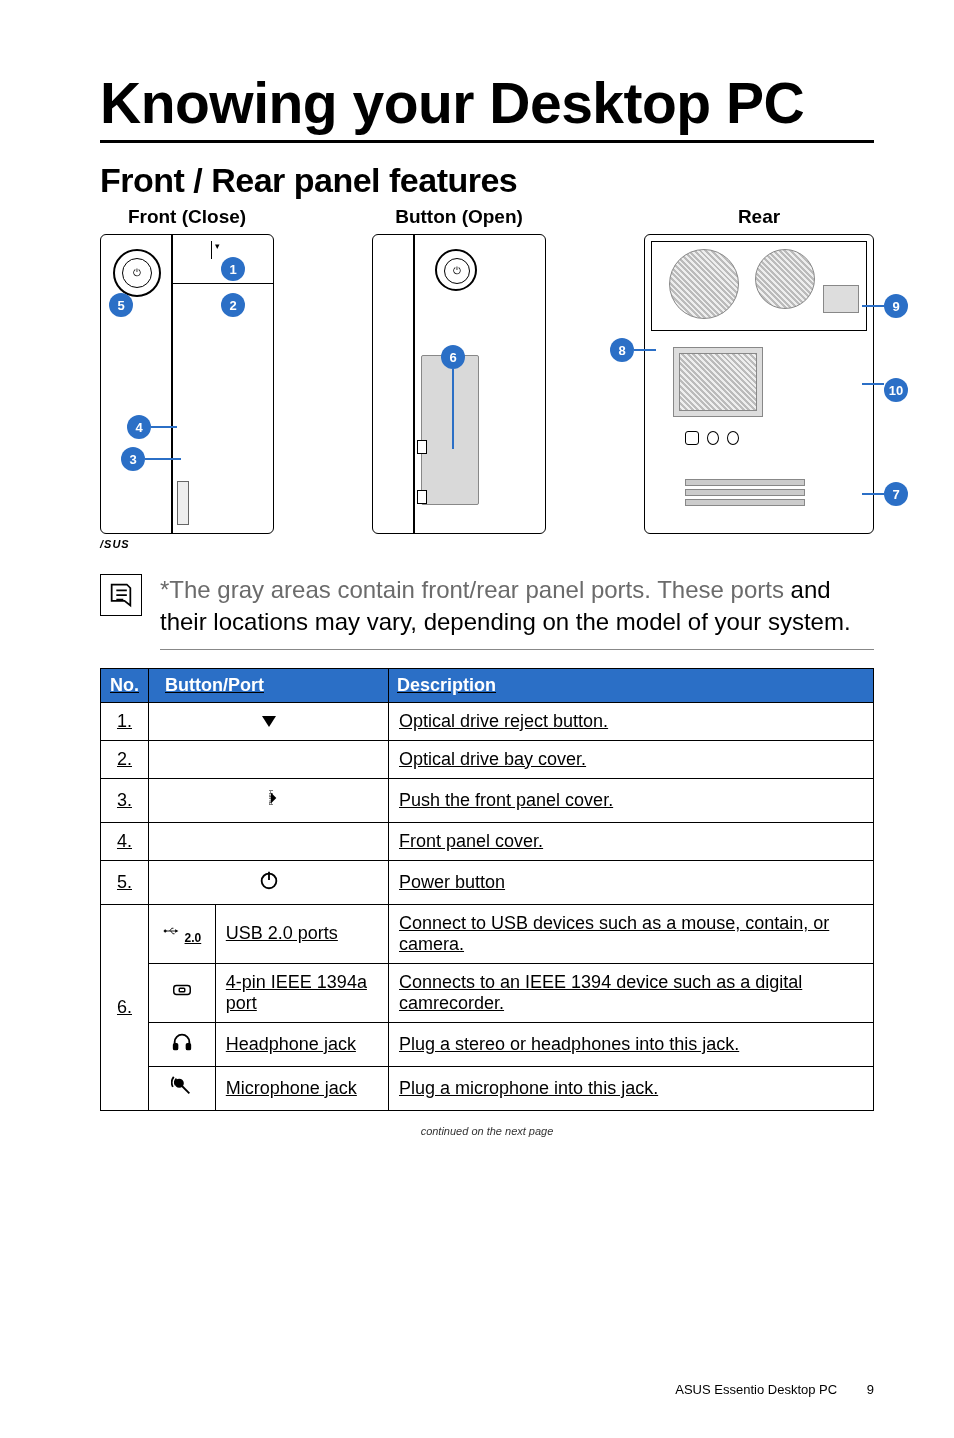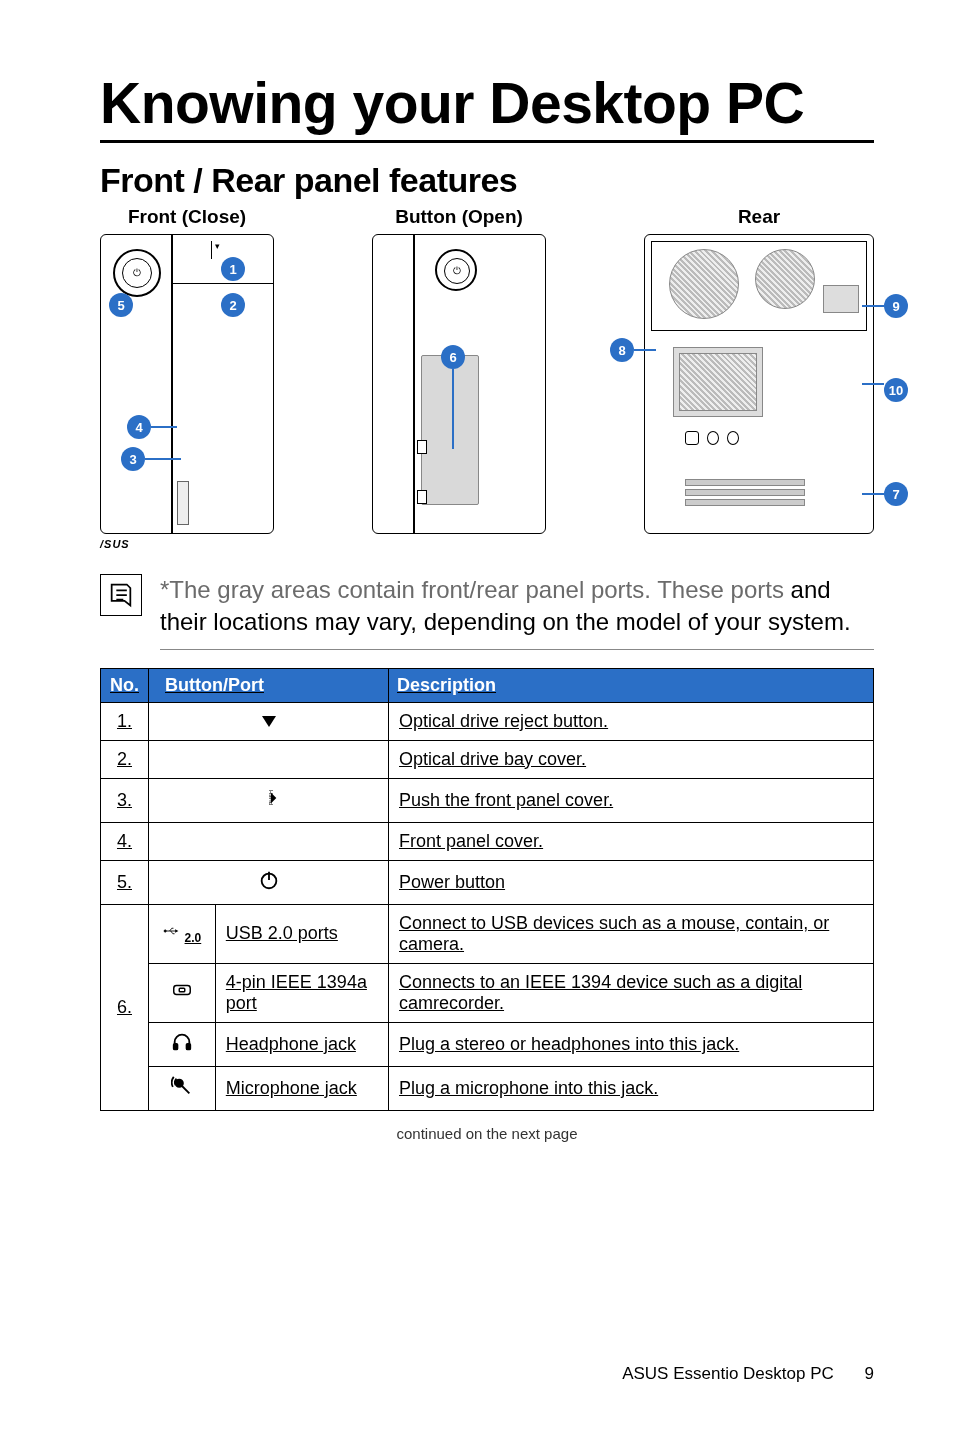--- a/index.html
+++ b/index.html
@@ -115,27 +115,27 @@
   table.ports td {
     border: 1.5px solid #000;
     padding: 8px 10px;
     vertical-align: middle;
   }
   table.ports td.num { text-align:center; width:48px; }
   table.ports td.icon-col { width: 54px; text-align:center; }
   table.ports td.name-col { width: 140px; margin-left: 15px; }
   .bp-wide { text-align:center; }
 
-  .continued { text-align:center; font-size:15px; margin-top:14px; color:#333;}
+  .continued { text-align:center; font-style: italic; font-size:11px; margin-top:14px; color:#333;}
 
   .footer {
     position:absolute;
-    bottom: 54px;
+    bottom: 41px;
     right: 80px;
-    font-size: 17px;
+    font-size: 13px;
   }
   .footer .pnum { margin-left: 26px; }
 
   
   .tri-down { display:inline-block; width:0;height:0;border-left:7px solid transparent;border-right:7px solid transparent;border-top:11px solid #000;}
   svg.ico { width:22px; height:22px; }
 
   
   .rear .psu { position:absolute; top:6px; left:6px; right:6px; height:90px; border:1px solid #000; }
   .rear .grille { position:absolute; border:1px solid #888; background:repeating-linear-gradient(45deg,#bbb,#bbb 2px,#eee 2px,#eee 4px); }

